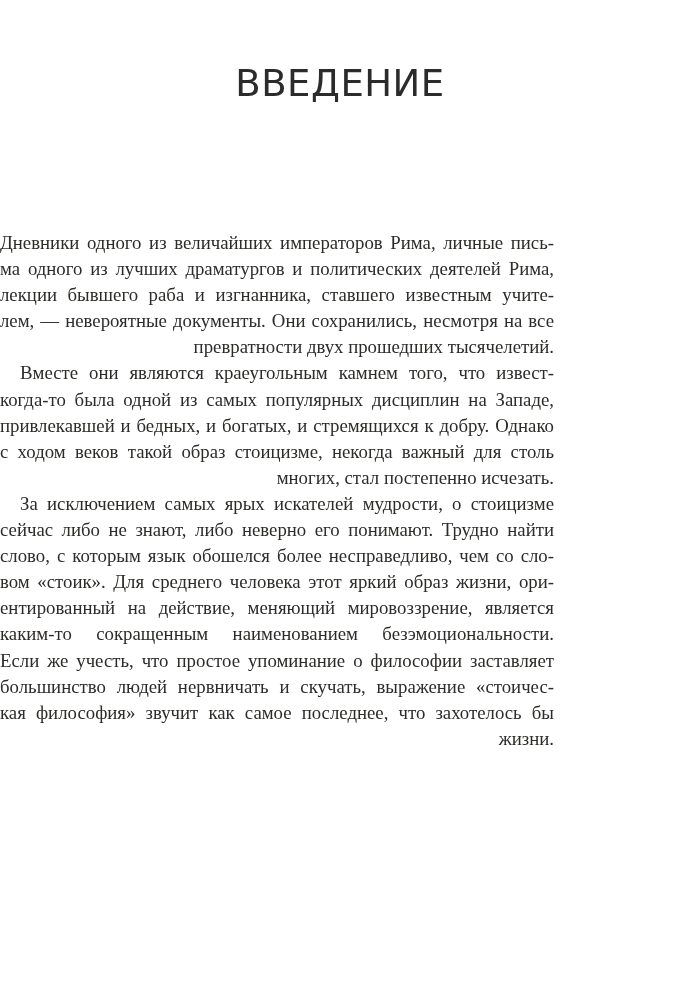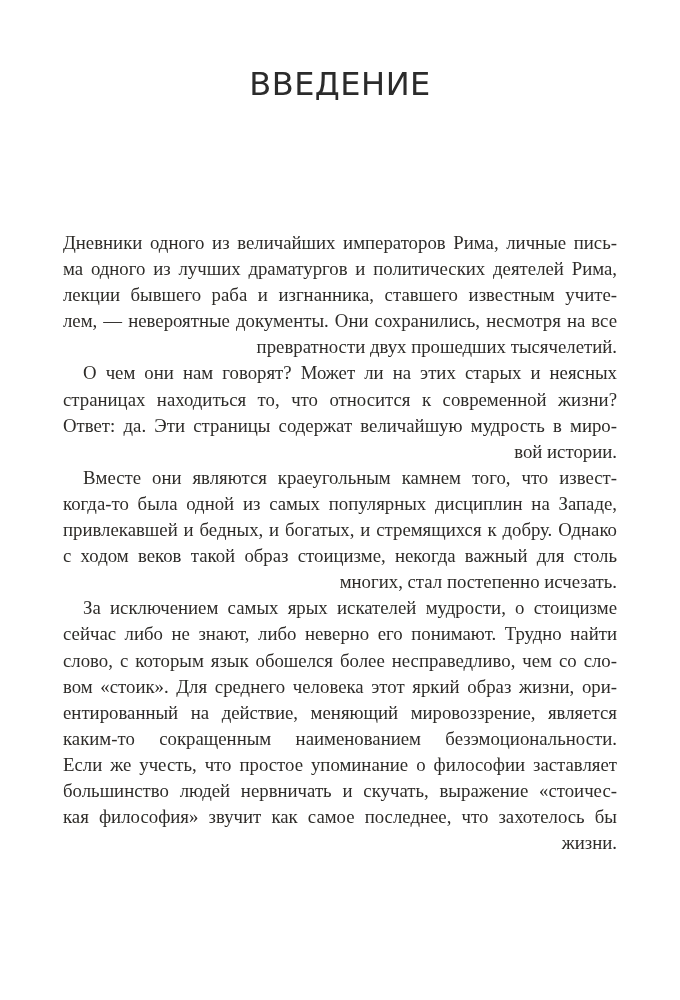--- a/index.html
+++ b/index.html
@@ -15,27 +15,26 @@
     height: 1000px;
     margin: 0 auto;
     background: var(--background, #ffffff);
     overflow: hidden;
   }
   .chapter-title {
     padding-top: 66px;
     text-align: center;
     font-family: "DejaVu Sans", "Liberation Sans", sans-serif;
     font-weight: 500;
-    font-size: 32px;
+    font-size: 37px;
     line-height: 36px;
     letter-spacing: 0.5px;
     color: var(--heading-text, #2b2b2b);
   }
   .body-text {
-    margin-left: 63px;
     margin-top: 128px;
     width: 554px;
     font-family: "Liberation Serif", "DejaVu Serif", serif;
     font-size: 18.8px;
     line-height: 26.1px;
     color: var(--body-text, #2e2c29);
   }
   .line {
     text-align: right;
     white-space: normal;
@@ -61,26 +60,20 @@
   <div class="body-text">
 
     <div class="para">
       <div class="line j">Дневники одного из величайших императоров Рима, личные пись-</div>
       <div class="line j">ма одного из лучших драматургов и политических деятелей Рима,</div>
       <div class="line j">лекции бывшего раба и изгнанника, ставшего известным учите-</div>
       <div class="line j">лем, — невероятные документы. Они сохранились, несмотря на все</div>
       <div class="line">превратности двух прошедших тысячелетий.</div>
     </div>
 
-    <div class="para">
-      <div class="line j indent">О чем они нам говорят? Может ли на этих старых и неясных</div>
-      <div class="line j">страницах находиться то, что относится к современной жизни?</div>
-      <div class="line j">Ответ: да. Эти страницы содержат величайшую мудрость в миро-</div>
-      <div class="line">вой истории.</div>
-    </div>
 
     <div class="para">
       <div class="line j indent">Вместе они являются краеугольным камнем того, что извест-</div>
       <div class="line j">когда-то была одной из самых популярных дисциплин на Западе,</div>
       <div class="line j">привлекавшей и бедных, и богатых, и стремящихся к добру. Однако</div>
       <div class="line j">с ходом веков такой образ стоицизме, некогда важный для столь</div>
       <div class="line">многих, стал постепенно исчезать.</div>
     </div>
 
     <div class="para">

